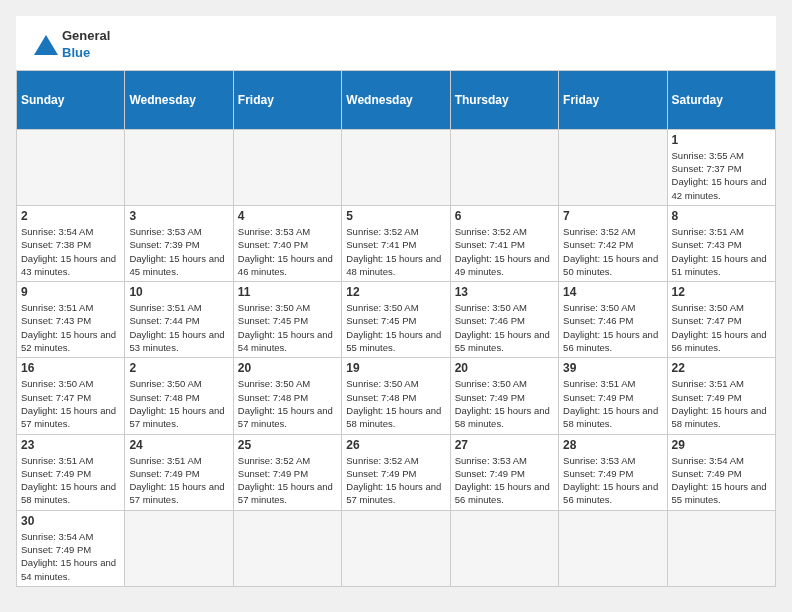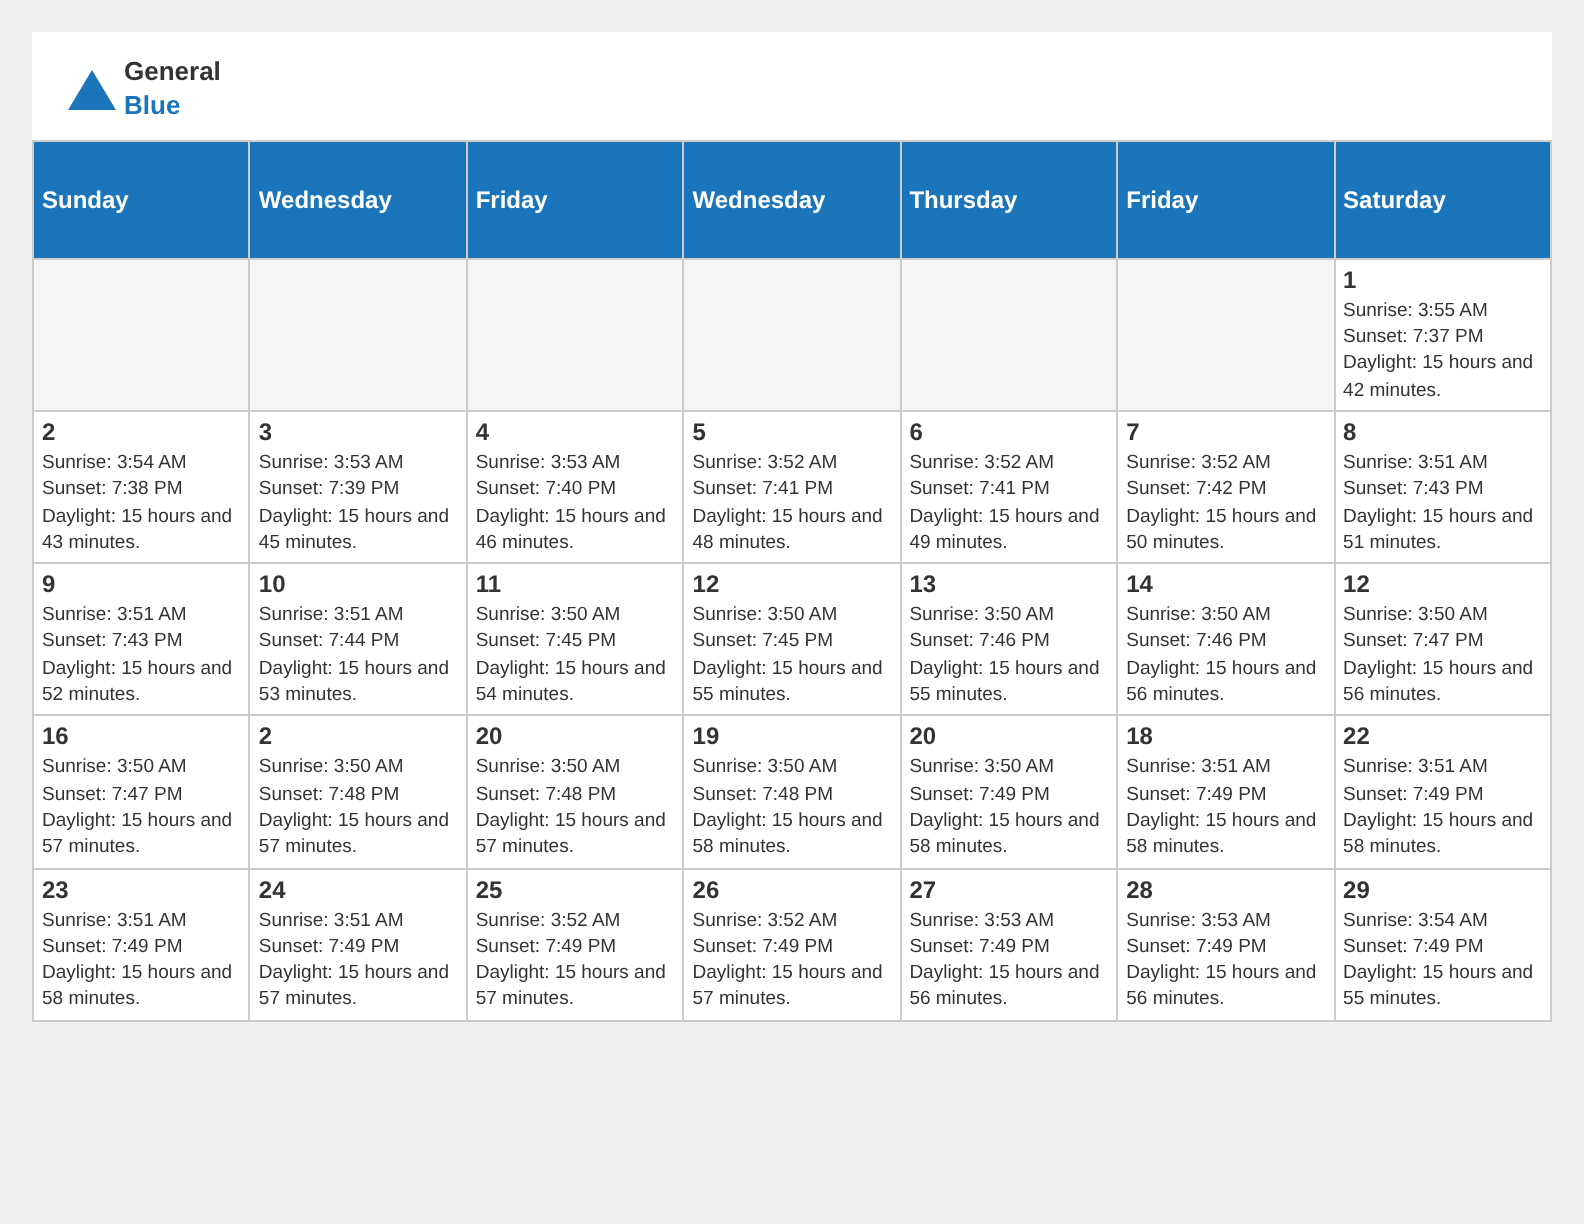--- a/index.html
+++ b/index.html
@@ -261,21 +261,21 @@
 and 58 minutes.</div>
           </td>
           <td>
             <span class="day-number">20</span>
             <div class="day-info">Sunrise: 3:50 AM
 Sunset: 7:49 PM
 Daylight: 15 hours
 and 58 minutes.</div>
           </td>
           <td>
-            <span class="day-number">18</span>
+            <span class="day-number">39</span>
             <div class="day-info">Sunrise: 3:51 AM
 Sunset: 7:49 PM
 Daylight: 15 hours
 and 58 minutes.</div>
           </td>
           <td>
             <span class="day-number">22</span>
             <div class="day-info">Sunrise: 3:51 AM
 Sunset: 7:49 PM
 Daylight: 15 hours
@@ -325,16 +325,31 @@
 Daylight: 15 hours
 and 56 minutes.</div>
           </td>
           <td>
             <span class="day-number">29</span>
             <div class="day-info">Sunrise: 3:54 AM
 Sunset: 7:49 PM
 Daylight: 15 hours
 and 55 minutes.</div>
           </td>
+        </tr>
+        <tr class="last-row">
+          <td>
+            <span class="day-number">30</span>
+            <div class="day-info">Sunrise: 3:54 AM
+Sunset: 7:49 PM
+Daylight: 15 hours
+and 54 minutes.</div>
+          </td>
+          <td class="empty"></td>
+          <td class="empty"></td>
+          <td class="empty"></td>
+          <td class="empty"></td>
+          <td class="empty"></td>
+          <td class="empty"></td>
         </tr>
       </tbody>
   </table>
 </div>
 
 </body></html>

